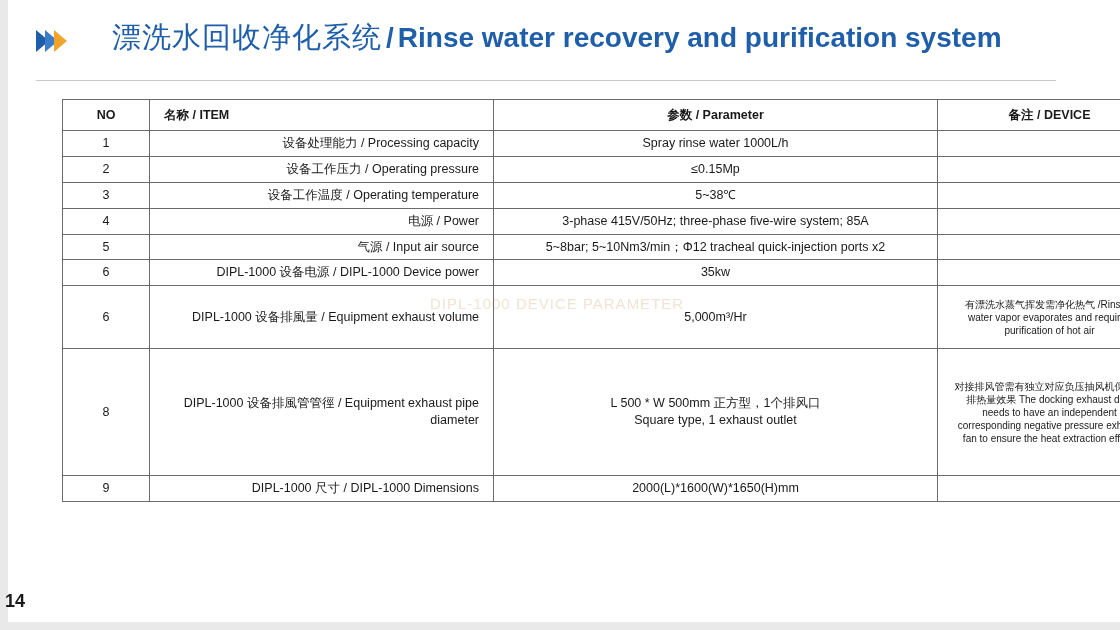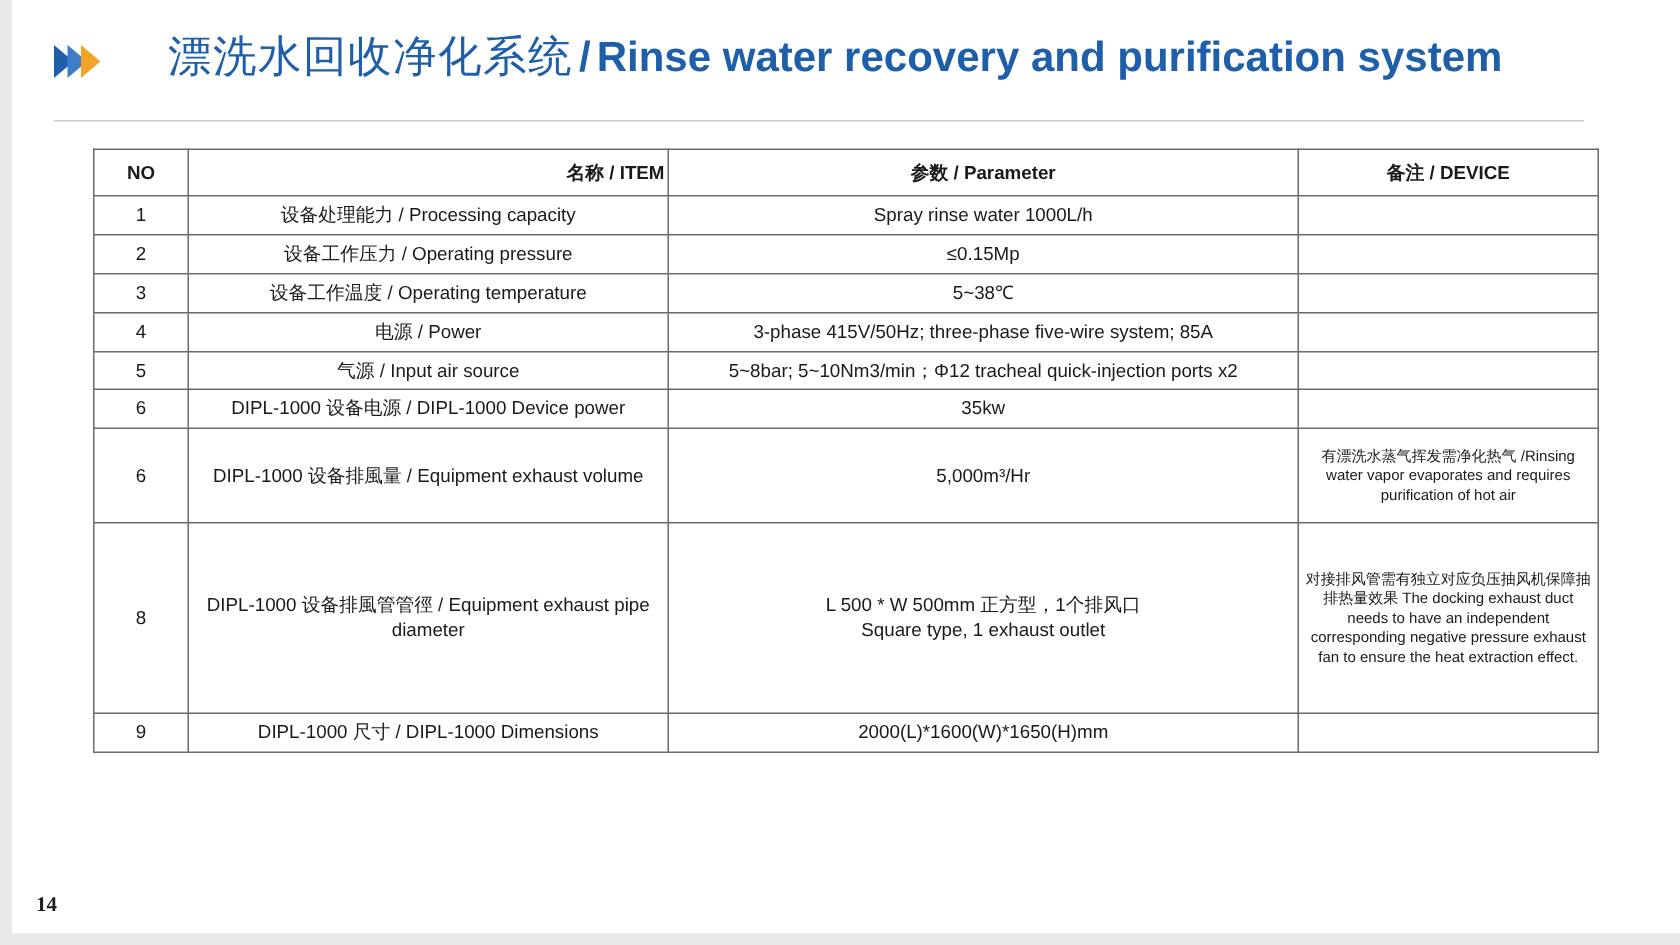--- a/index.html
+++ b/index.html
@@ -101,55 +101,54 @@
     left: 62px;
     top: 99px;
     border-collapse: collapse;
     width: 985px;
     table-layout: fixed;
   }
   table.spec td, table.spec th {
     border: 1px solid #6b6b6b;
     font-size: 12.5px;
     color: #1a1a1a;
-    padding: 4px 2px;
+    padding: 4px 14px;
     vertical-align: middle;
     font-weight: normal;
     line-height: 1.35;
   }
   table.spec thead th {
     font-weight: bold;
     text-align: center;
     height: 22px;
     font-size: 12.5px;
   }
   .col-no { width: 58px; text-align: center; }
   .col-item { width: 315px; text-align: left; padding-left: 8px; }
   .col-param { width: 415px; text-align: center; }
   .col-remark { width: 195px; text-align: center; }
   td.c { text-align: center; }
-  td.l { text-align: center; padding-left: 8px; }
+  td.l { text-align: right; padding-left: 8px; }
   .small {
     font-size: 11.5px;
   }
   .remark-txt {
     font-size: 10px;
     line-height: 1.3;
     display: block;
   }
   .row-tall-1 td { height: 54px; }
   .row-tall-2 td { height: 118px; }
   .page-num {
     position: absolute;
-    left: 24px;
+    left: 5px;
     bottom: 18px;
-    font-size: 14px;
+    font-size: 18px;
     font-weight: bold;
     color: #1a1a1a;
-    font-family: Liberation Serif, serif;
   }
   
   .watermark {
     position: absolute;
     left: 430px;
     top: 295px;
     font-size: 15px;
     color: #f2e3d4;
     letter-spacing: 1px;
     pointer-events: none;
@@ -168,26 +167,27 @@
       <span class="chev c1"></span>
       <span class="chev c2"></span>
       <span class="chev c3"></span>
     </div>
     <div class="title-wrap">
       <span class="title-cn">漂洗水回收净化系统</span><span class="title-sep">/</span><span class="title-en">Rinse water recovery and purification system</span>
     </div>
     <div class="header-rule"></div>
   </div>
 
+  <div class="watermark">DIPL-1000 DEVICE PARAMETER</div>
 
   <table class="spec">
     <thead>
       <tr>
         <th class="col-no">NO</th>
-        <th class="col-item" style="text-align:right;">名称 / ITEM</th>
+        <th class="col-item" style="text-align:left;">名称 / ITEM</th>
         <th class="col-param">参数 / Parameter</th>
         <th class="col-remark">备注 / DEVICE</th>
       </tr>
     </thead>
     <tbody>
       <tr>
         <td class="c">1</td>
         <td class="l">设备处理能力 / Processing capacity</td>
         <td class="c">Spray rinse water 1000L/h</td>
         <td class="c"></td>

